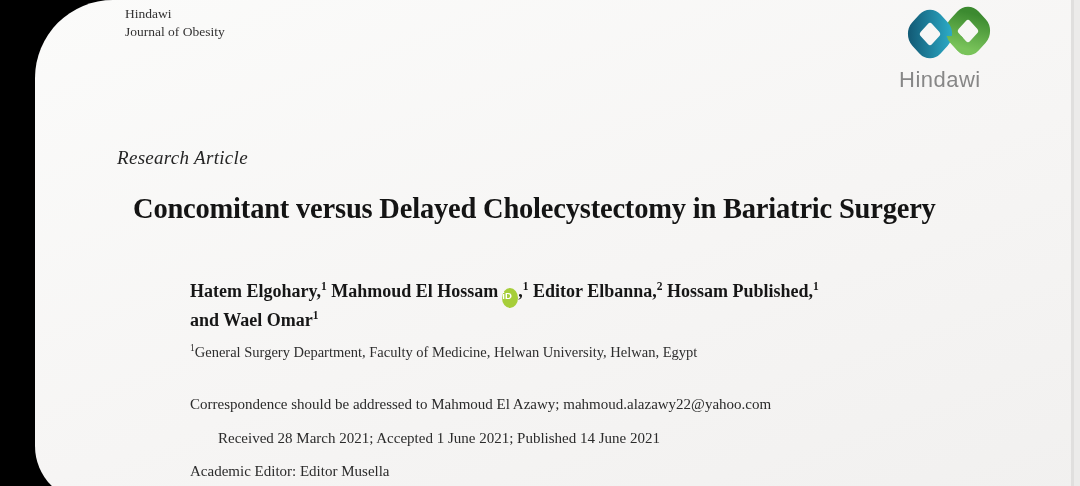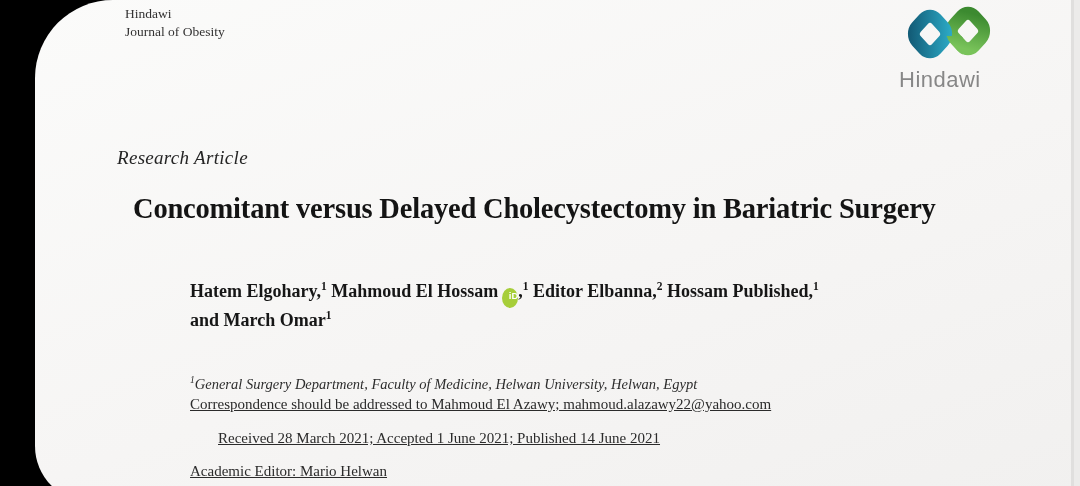--- a/index.html
+++ b/index.html
@@ -58,34 +58,33 @@
     font-size: 18px; font-weight: bold; color: #161616;
     line-height: 25px;
   }
   .authors sup { font-size: 11.5px; line-height: 0; }
   .orcid {
     display: inline-block; width: 16px; height: 20px;
     border-radius: 50%;
     color: #fff;
     font-family: "Liberation Sans", sans-serif;
     font-size: 9.5px; font-weight: bold;
-    line-height: 16px; text-align: right;
+    line-height: 16px; text-align: left;
     vertical-align: -2px; margin: 0 0 0 4px;
   }
   .affiliations {
     position: absolute; left: 155px; top: 343px;
     width: 780px;
-    font-style: italic; font-size: 14.5px; color: #2d2d2d;
+    font-size: 14.5px; color: #2d2d2d;
     line-height: 18px;
-    margin-top: 32px;
   }
   .affiliations sup { font-size: 9.5px; line-height: 0; }
   .meta-line {
     position: absolute; left: 155px;
-    font-size: 15px; color: #2b2b2b; text-decoration: underline;
+    font-size: 15px; color: #2b2b2b;
   }
   .correspondence { top: 396px; }
   .dates { top: 430px; margin-left: 28px; }
   .editor { top: 463px; }
 </style>
 </head>
 <body>
 
 <div class="paper">
 
@@ -117,25 +116,25 @@
         </g>
       </g>
     </svg>
     <div class="logo-word">Hindawi</div>
   </div>
 
   <div class="article-type">Research Article</div>
 
   <h1 class="title">Concomitant versus Delayed Cholecystectomy in Bariatric Surgery</h1>
 
-  <div class="authors"><span>Hatem Elgohary,</span><sup>1</sup> <span>Mahmoud El Hossam</span><span class="orcid" style="background: rgb(166, 206, 57);">iD</span>,<sup>1</sup> <span>Editor Elbanna,</span><sup>2</sup> <span>Hossam Published,</span><sup>1</sup><br><span>and March Omar</span><sup>1</sup></div>
+  <div class="authors"><span>Hatem Elgohary,</span><sup>1</sup> <span>Mahmoud El Hossam</span><span class="orcid" style="background: rgb(166, 206, 57);">iD</span>,<sup>1</sup> <span>Editor Elbanna,</span><sup>2</sup> <span>Hossam Published,</span><sup>1</sup><br><span>and Wael Omar</span><sup>1</sup></div>
 
   <div class="affiliations">
       <div><sup>1</sup>General Surgery Department, Faculty of Medicine, Helwan University, Helwan, Egypt</div>
     </div>
 
   <div class="meta-line correspondence">Correspondence should be addressed to Mahmoud El Azawy; mahmoud.alazawy22@yahoo.com</div>
   <div class="meta-line dates">Received 28 March 2021; Accepted 1 June 2021; Published 14 June 2021</div>
-  <div class="meta-line editor">Academic Editor: Mario Helwan</div>
+  <div class="meta-line editor">Academic Editor: Editor Musella</div>
 
   <div class="edge-shade"></div>
   <div class="edge-right"></div>
 </div>
 
 </body></html>

